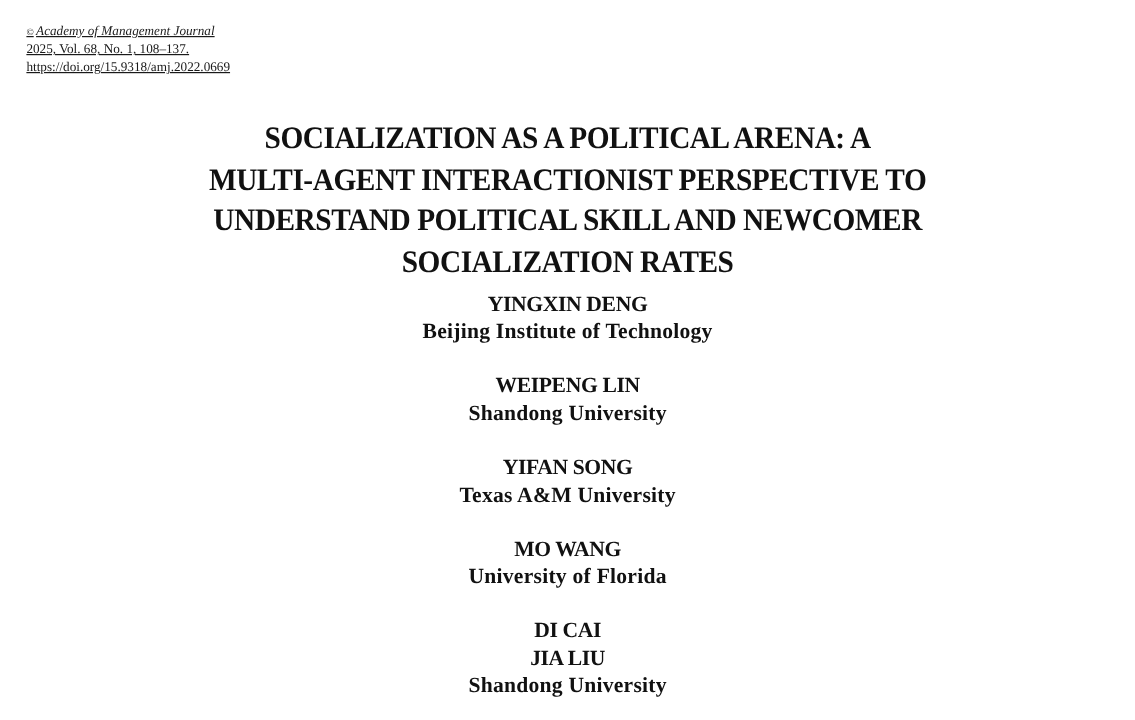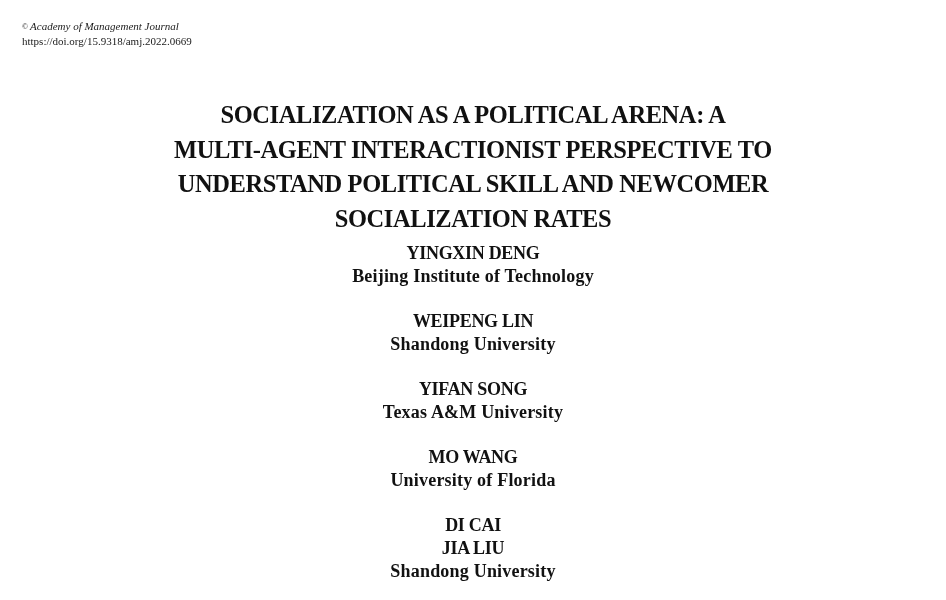--- a/index.html
+++ b/index.html
@@ -15,20 +15,21 @@
       font-family: "Liberation Serif", "DejaVu Serif", serif;
       color: #111111;
     }
     .citation {
       position: absolute;
       left: 22px;
       top: 19px;
       font-size: 11px;
       line-height: 15px;
       color: #1a1a1a;
+      text-decoration: underline;
     }
     .citation .journal {
       font-style: italic;
     }
     .citation .copy {
       font-size: 8px;
       vertical-align: top;
       margin-right: 2px;
     }
     .title {
@@ -71,20 +72,21 @@
       letter-spacing: 0.2px;
     }
   </style>
 </head>
 <body>
 
 <div class="citation">
   <div>
     <span class="copy">©</span><span class="journal">Academy of Management Journal</span>
   </div>
+  <div>2025, Vol. 68, No. 1, 108–137.</div>
   <div>https://doi.org/15.9318/amj.2022.0669</div>
 </div>
 
 <div class="title">
   <div>SOCIALIZATION AS A POLITICAL ARENA: A</div>
   <div>MULTI-AGENT INTERACTIONIST PERSPECTIVE TO</div>
   <div>UNDERSTAND POLITICAL SKILL AND NEWCOMER</div>
   <div>SOCIALIZATION RATES</div>
 </div>
 

